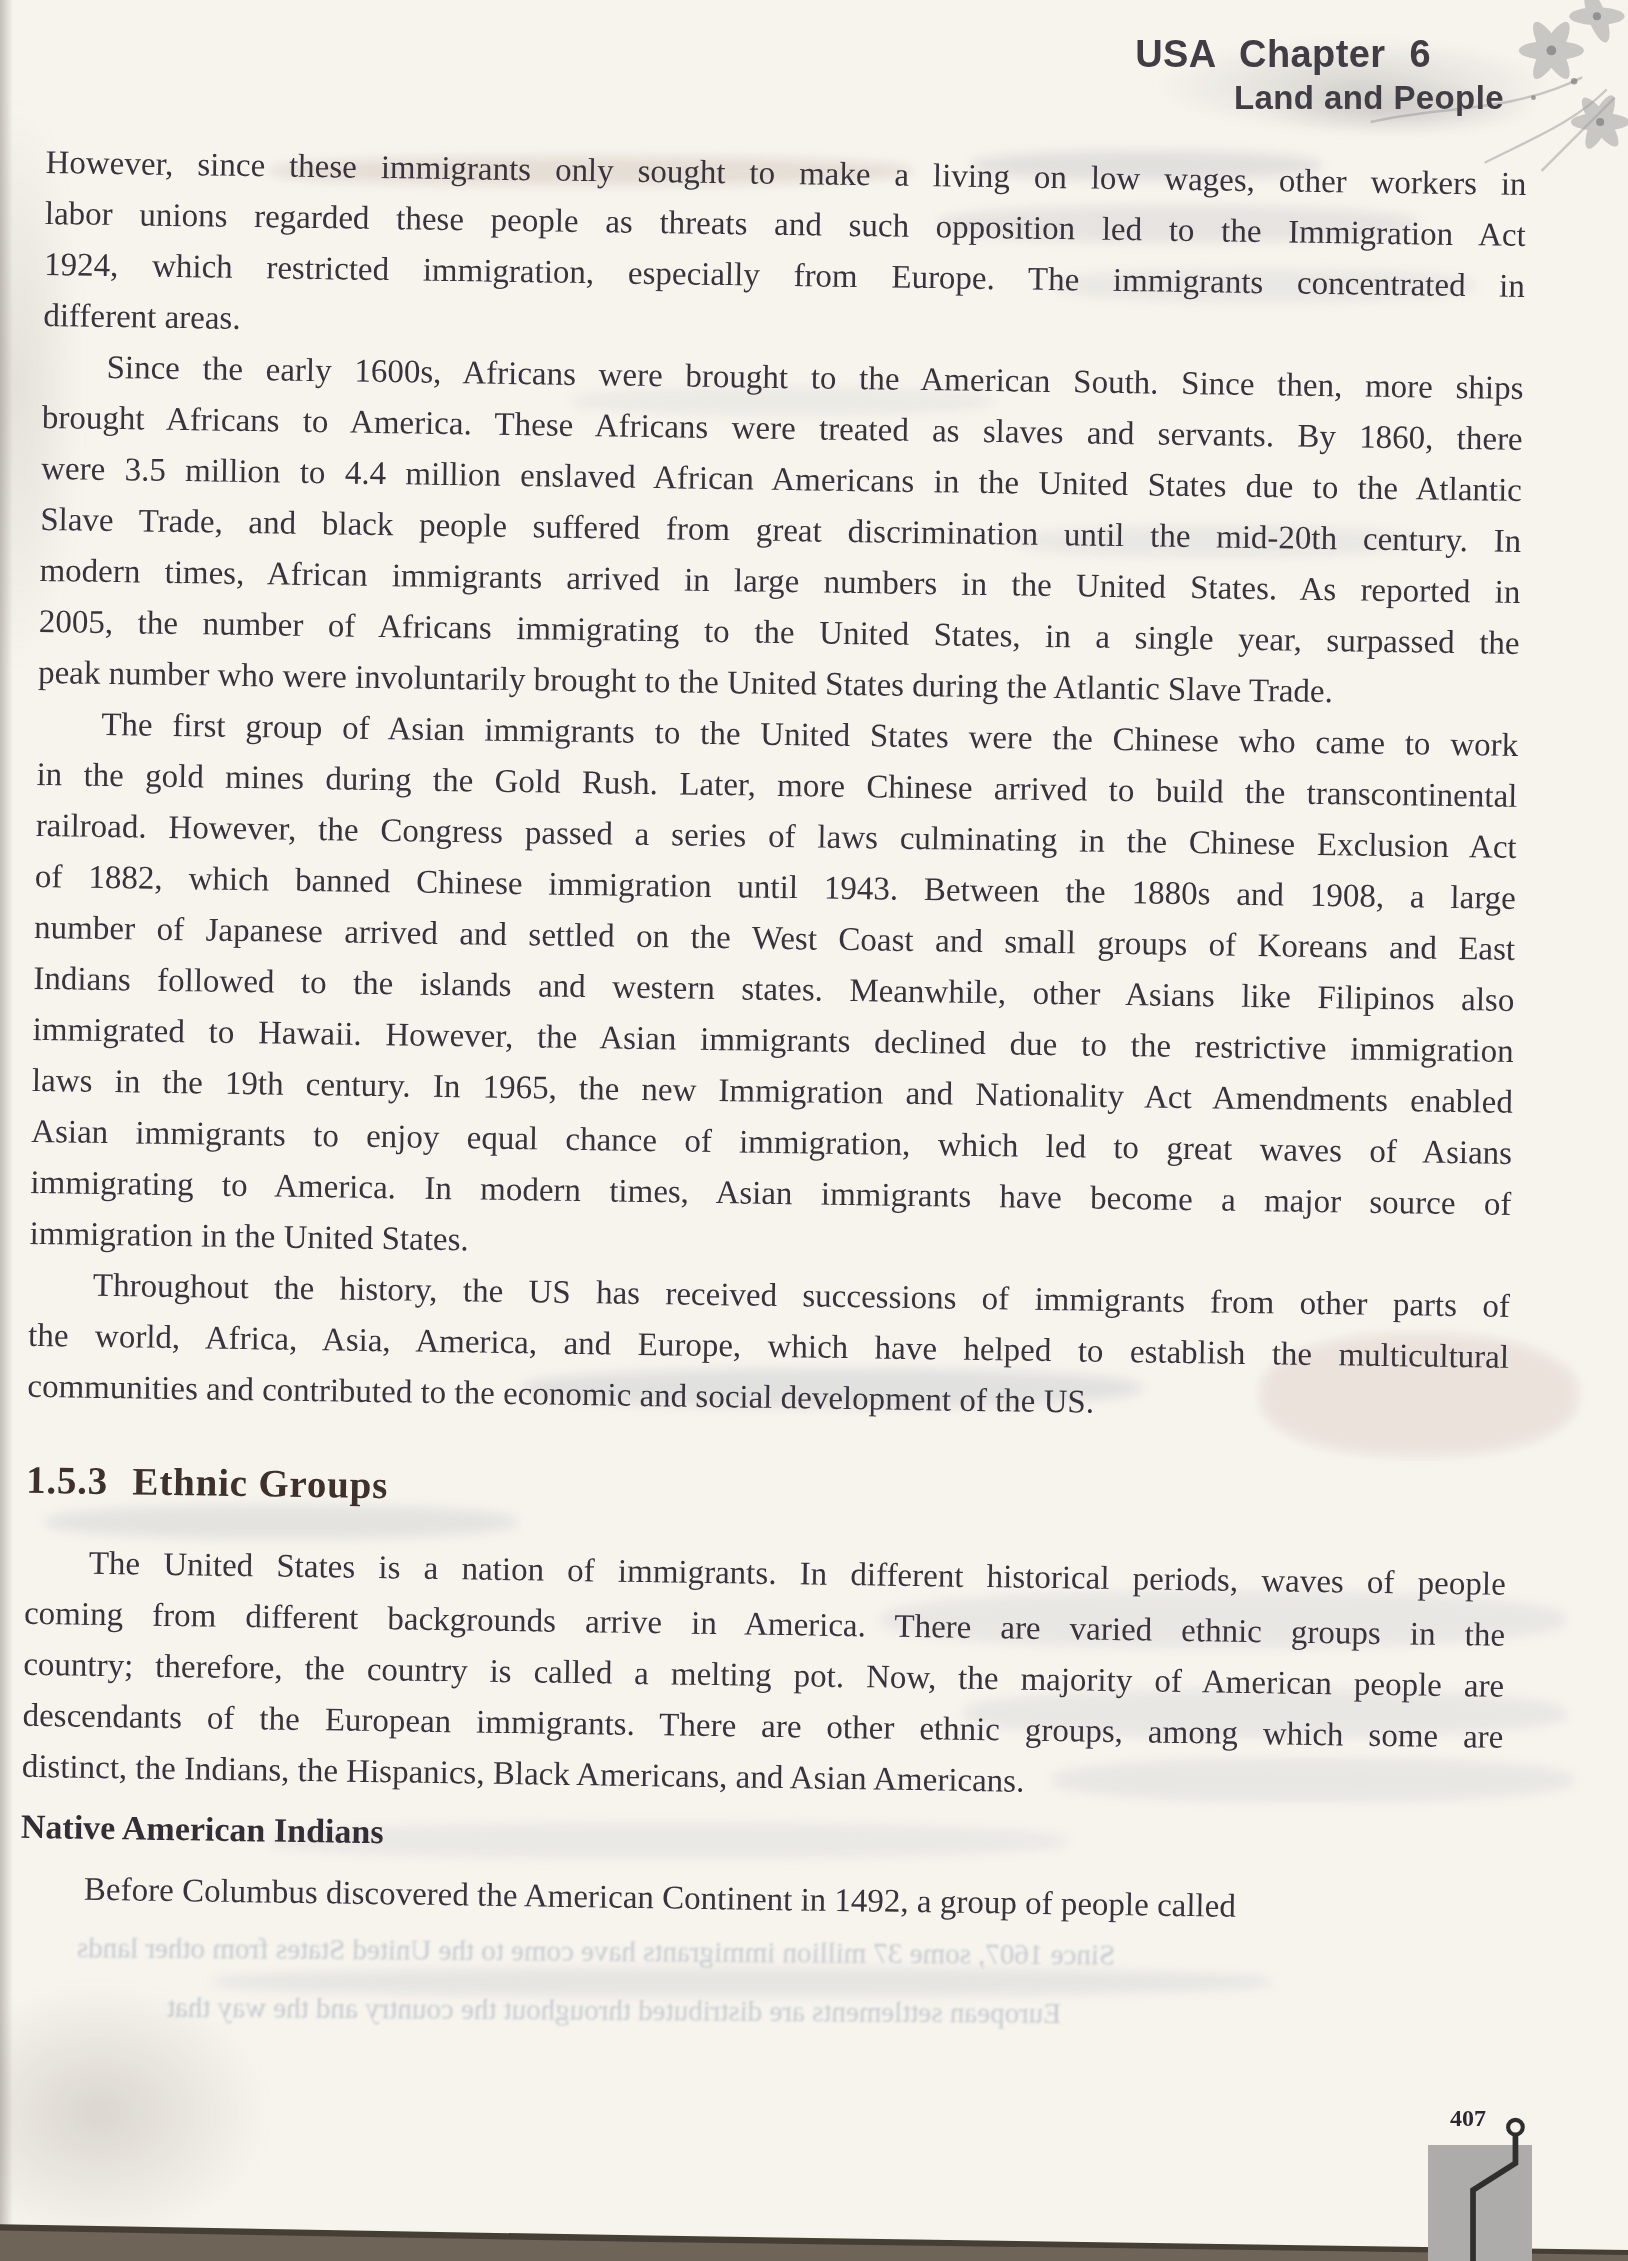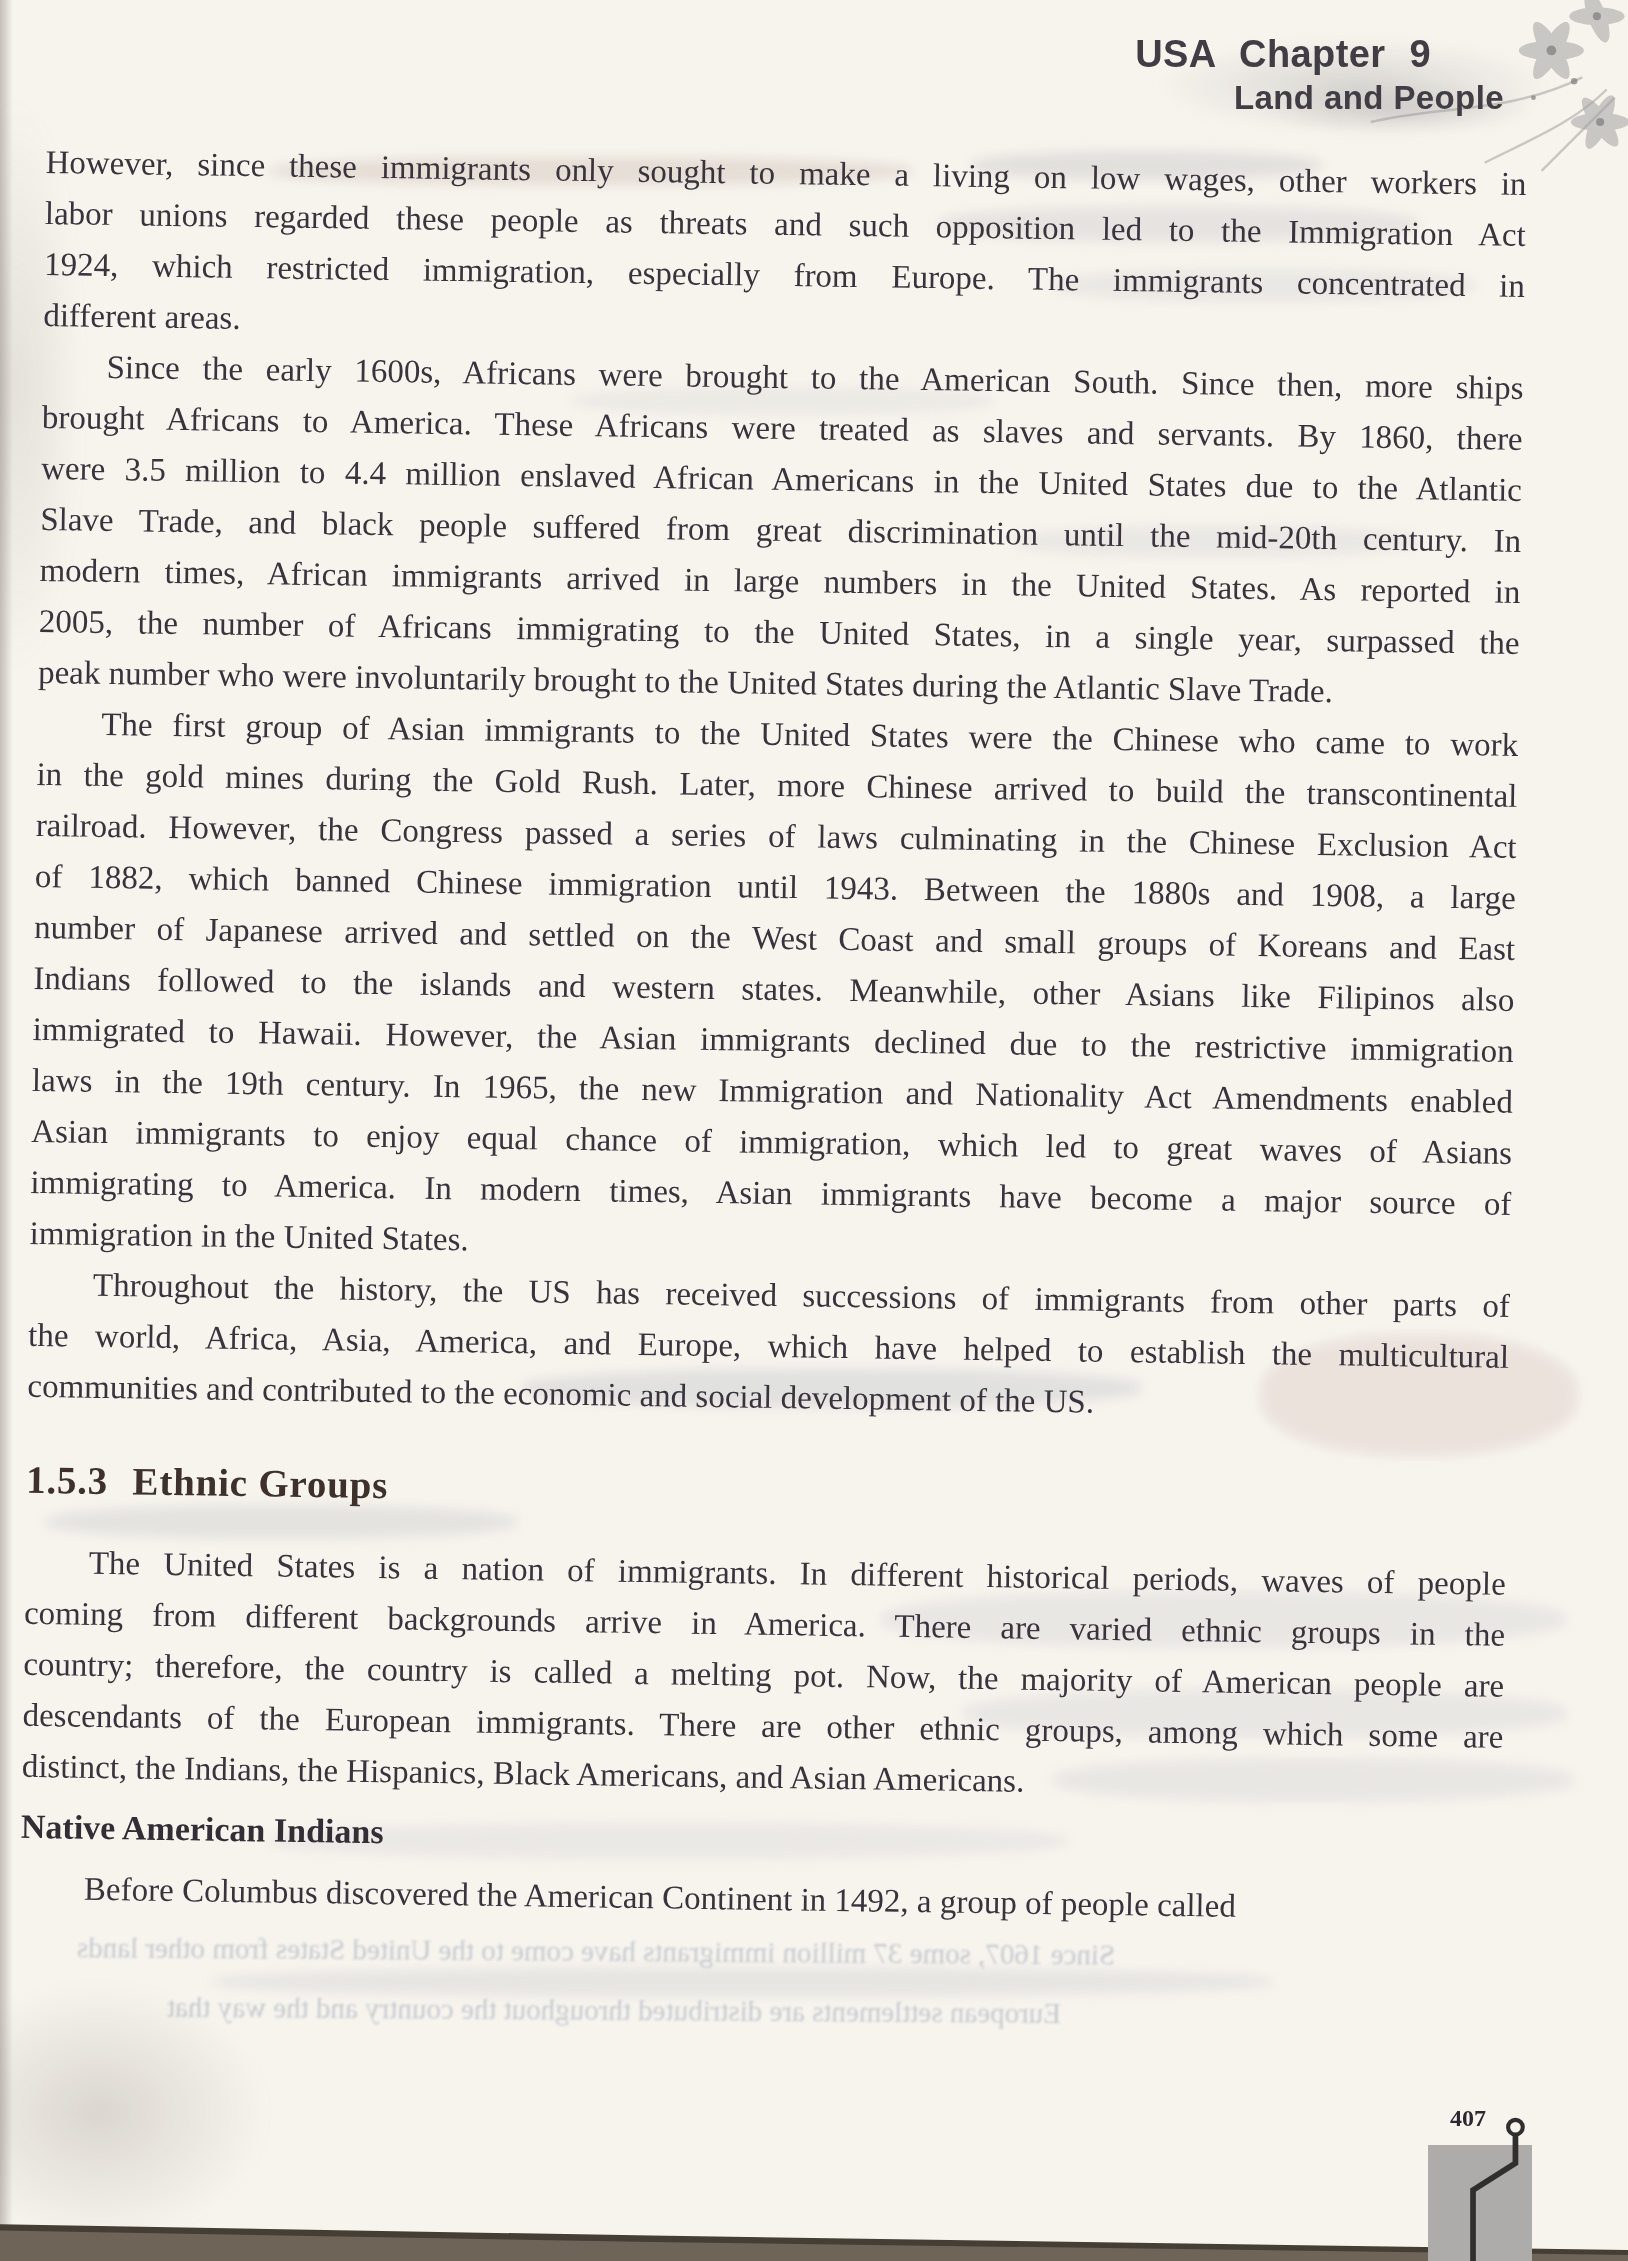--- a/index.html
+++ b/index.html
@@ -108,21 +108,21 @@
       <ellipse cx="322" cy="150" rx="36" ry="11" transform="rotate(115 322 150)"></ellipse>
     </g>
     <g fill="#7c7c7c" opacity=".7">
       <circle cx="262" cy="62" r="6"></circle>
         <circle cx="318" cy="20" r="5"></circle>
         <circle cx="322" cy="150" r="5"></circle>
       <circle cx="290" cy="100" r="4"></circle>
         <circle cx="240" cy="120" r="3"></circle>
     </g>
   </svg>
-  <div class="chapter-title">USA Chapter 9</div>
+  <div class="chapter-title">USA Chapter 6</div>
   <div class="chapter-subtitle">Land and People</div>
 
   <div class="text-column">
       <div>
         <div class="pline">However, since these immigrants only sought to make a living on low wages, other workers in</div>
         <div class="pline">labor unions regarded these people as threats and such opposition led to the Immigration Act</div>
         <div class="pline">1924, which restricted immigration, especially from Europe. The immigrants concentrated in</div>
         <div class="pline lastline">different areas.</div>
       </div>
       <div>

